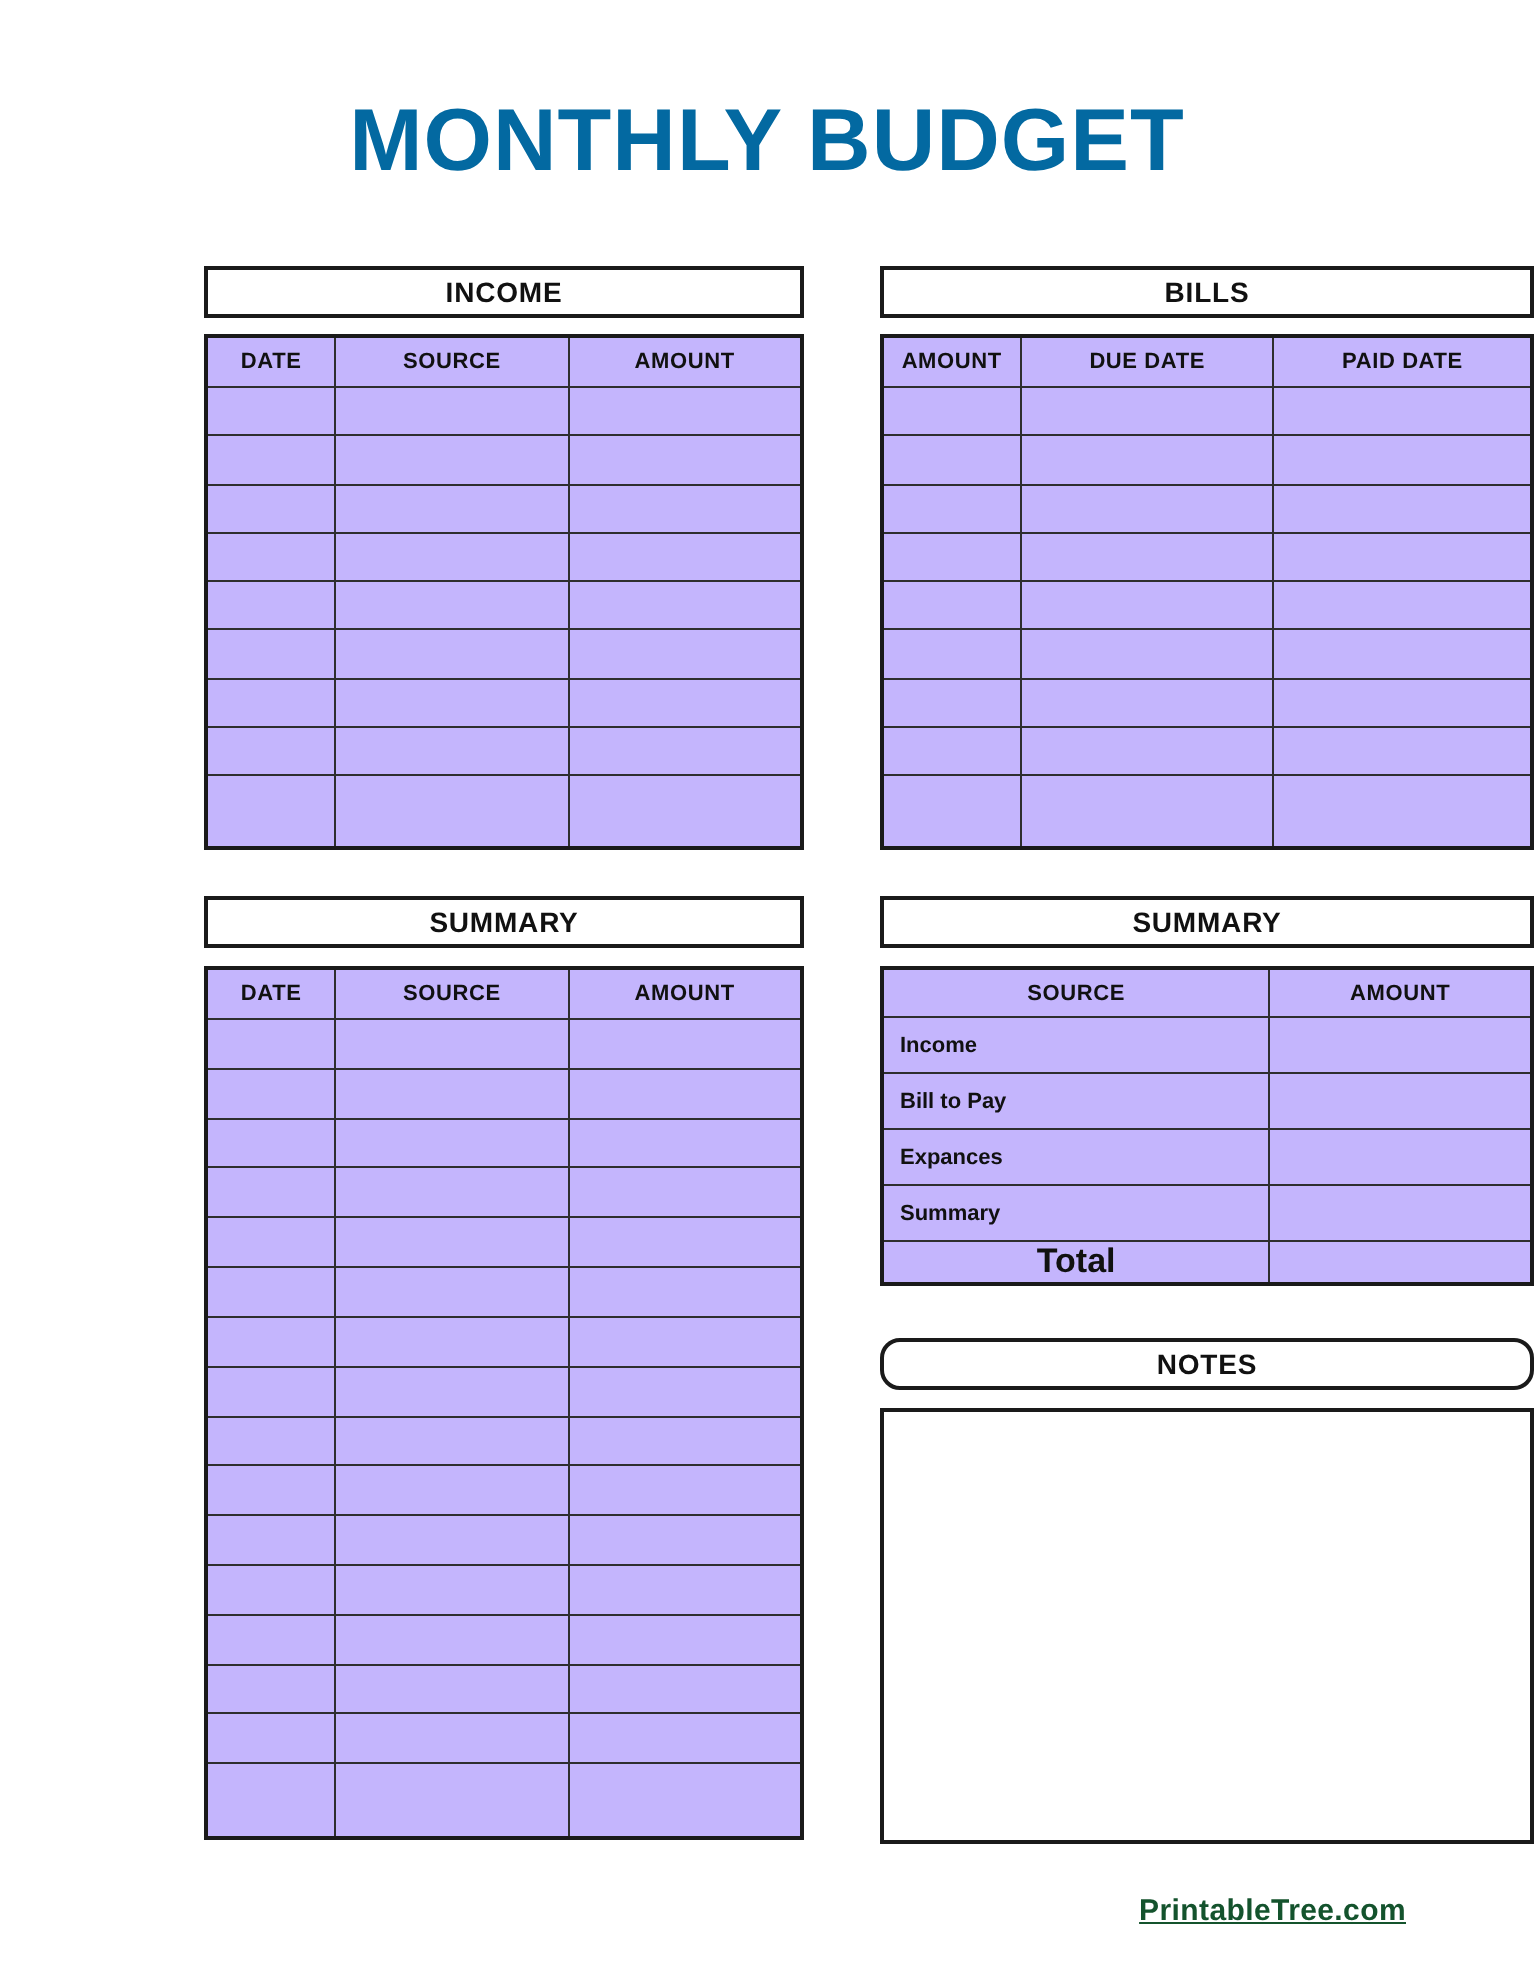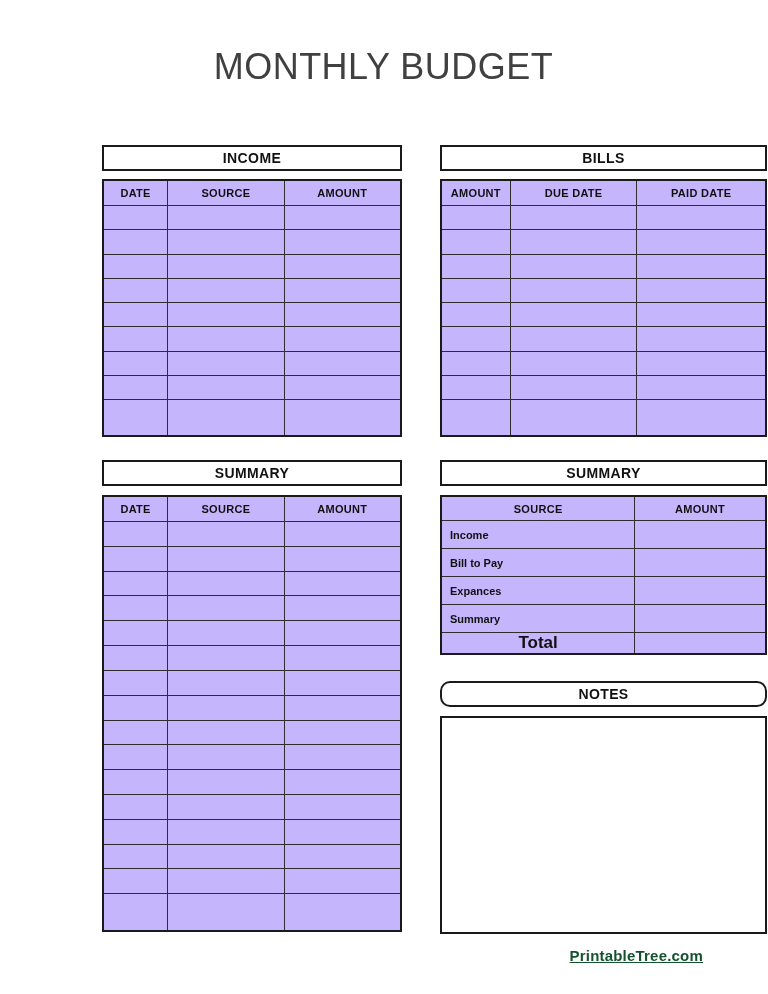--- a/index.html
+++ b/index.html
@@ -2,31 +2,31 @@
 <html><head>
 <meta charset="utf-8">
 <style>
   html,body{margin:0;padding:0;background:#ffffff;}
   .sheet{
     position:relative;width:768px;height:994px;background:#ffffff;
     font-family:"Liberation Sans", sans-serif;color:#111111;overflow:hidden;
   }
   .page-title{
     position:absolute;top:48px;left:64px;width:639px;
-    text-align:center;font-size:36px;font-weight:normal;letter-spacing:.5px;color:#404040;
+    text-align:center;font-size:44px;font-weight:bold;letter-spacing:.5px;color:#0369a1;
     line-height:1.05;
   }
   .month-box{
     position:absolute;top:91px;left:64px;width:639px;height:28px;
     border:2px solid #1a1a1a;box-sizing:border-box;
     display:flex;align-items:center;padding-left:11px;
   }
   .month-label{font-size:12px;font-weight:bold;letter-spacing:.3px;}
   .month-value{font-size:12px;margin-left:6px;}
-  .col{position:absolute;top:145px;padding-left:38px;}
+  .col{position:absolute;top:133px;padding-left:38px;}
   .col-left{left:64px;width:300px;}
   .col-right{left:402px;width:327px;}
   .sec-head{
     height:26px;border:2px solid #1a1a1a;box-sizing:border-box;
     display:flex;align-items:center;justify-content:center;
     font-size:14px;font-weight:bold;letter-spacing:.4px;background:#ffffff;
   }
   table.grid{
     width:100%;border-collapse:collapse;table-layout:fixed;
     border:2px solid #1a1a1a;background:#c4b5fd;

